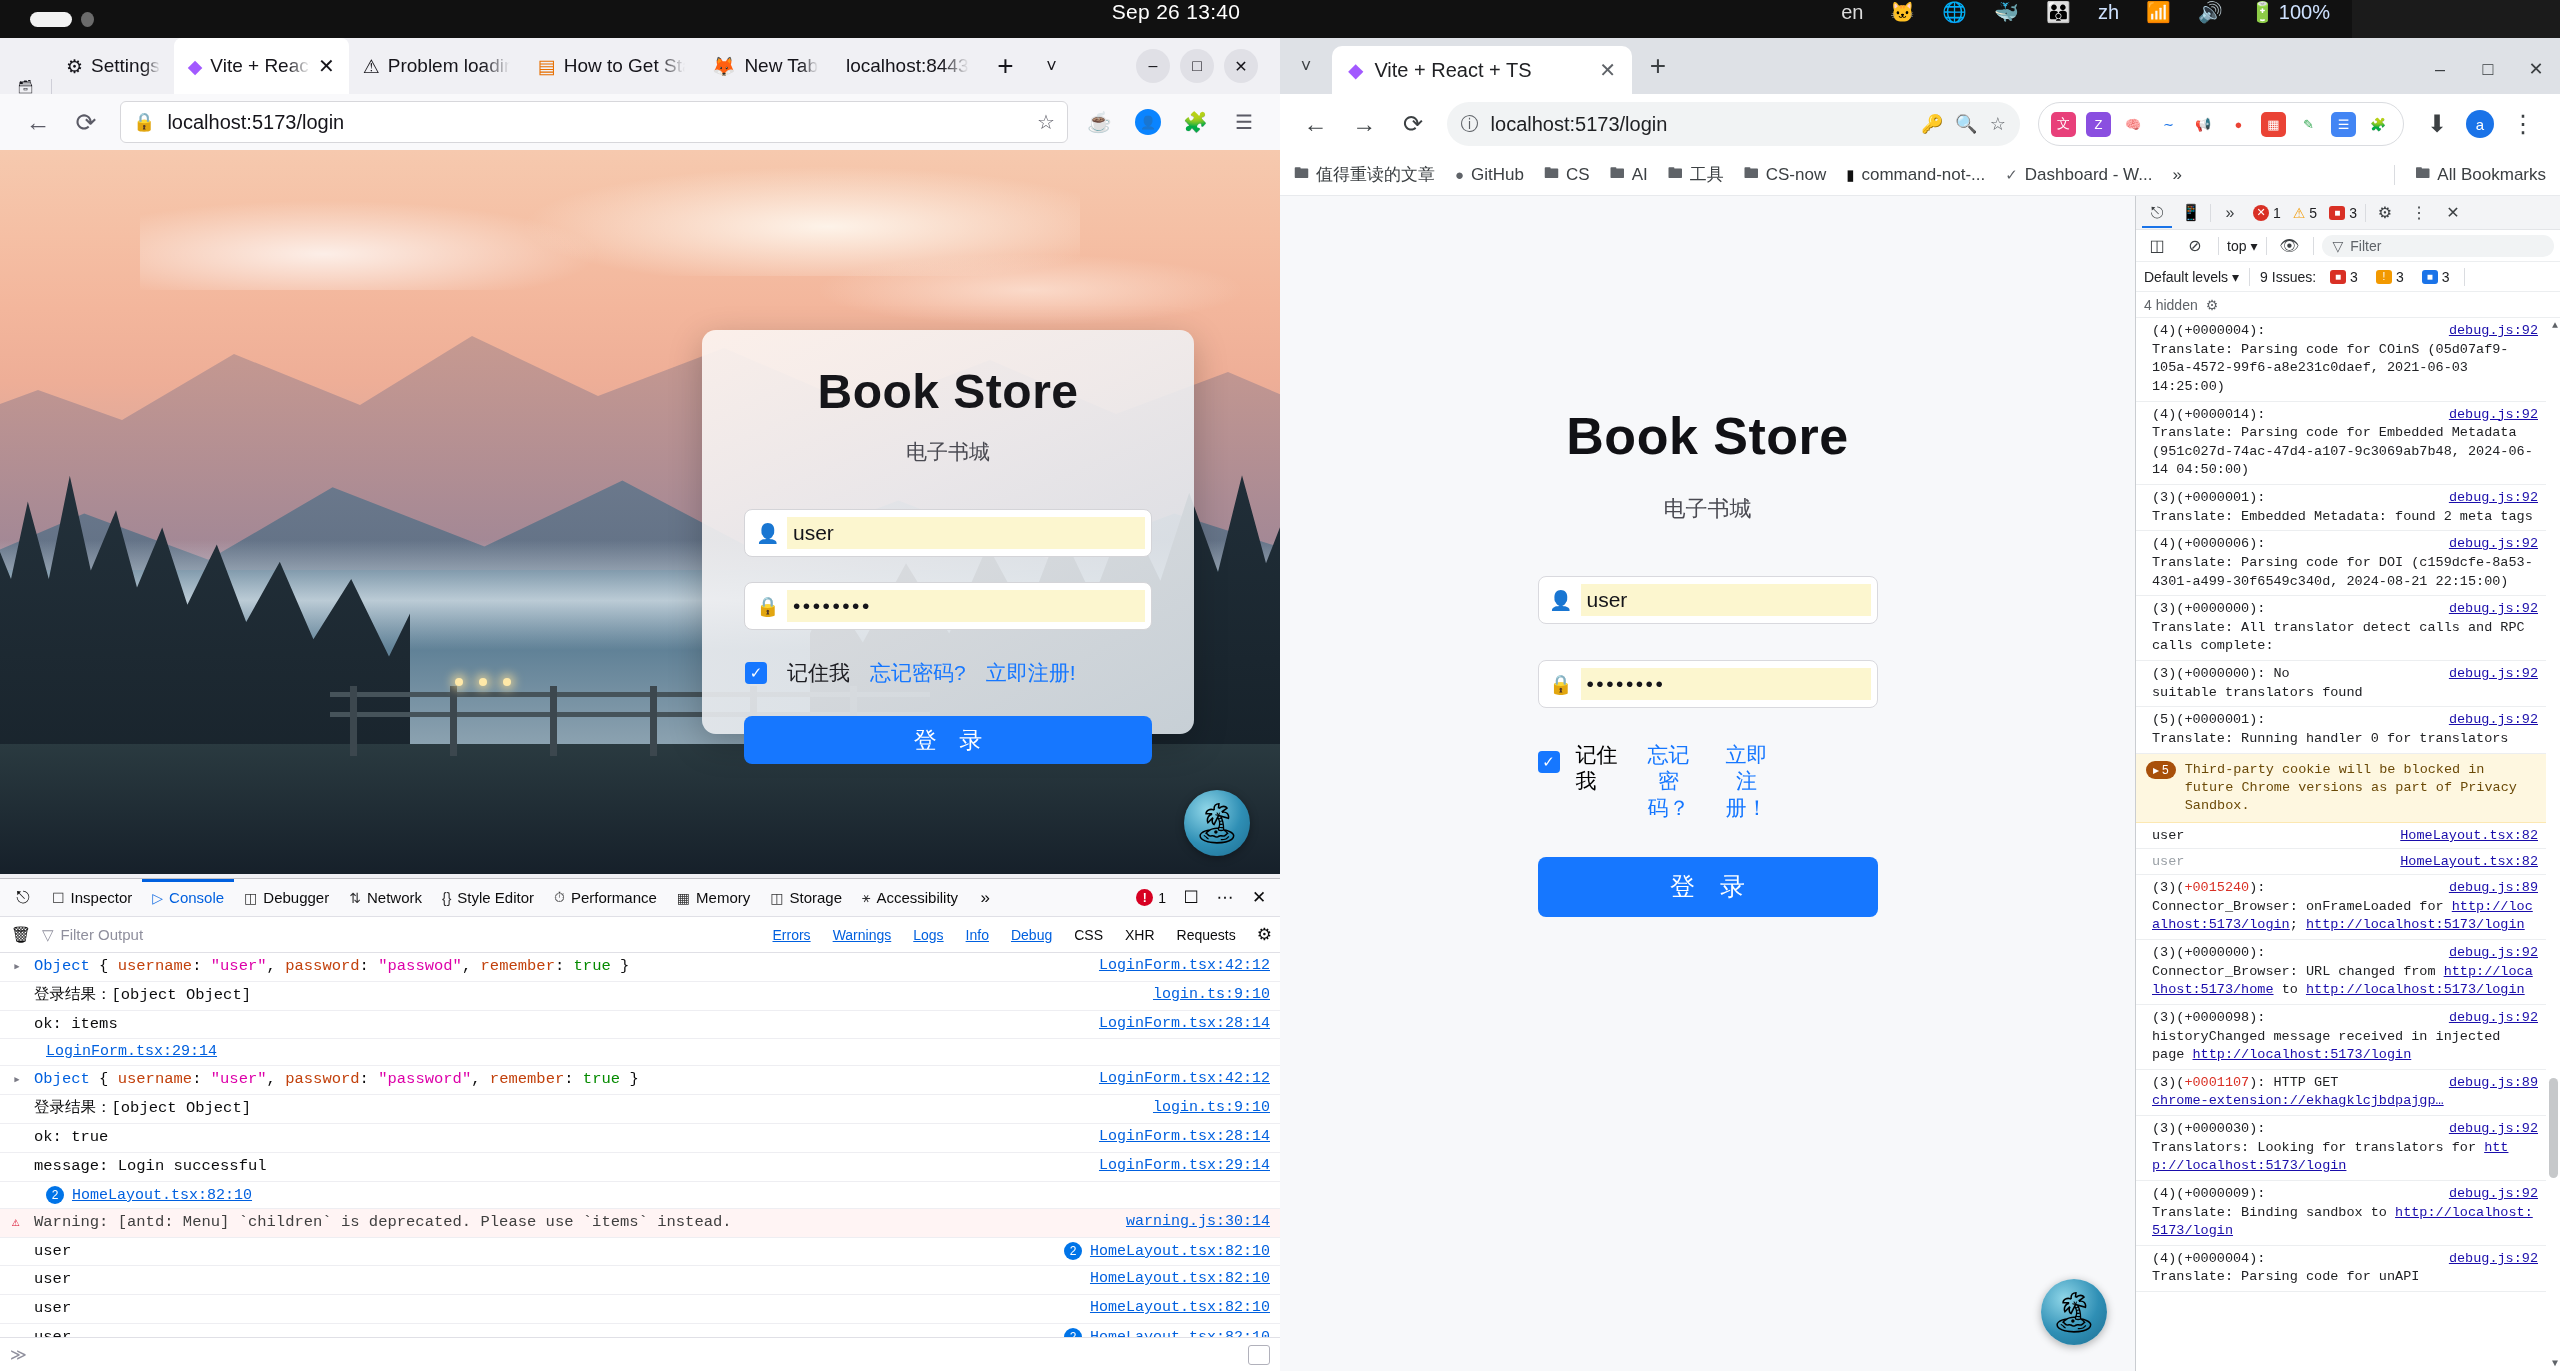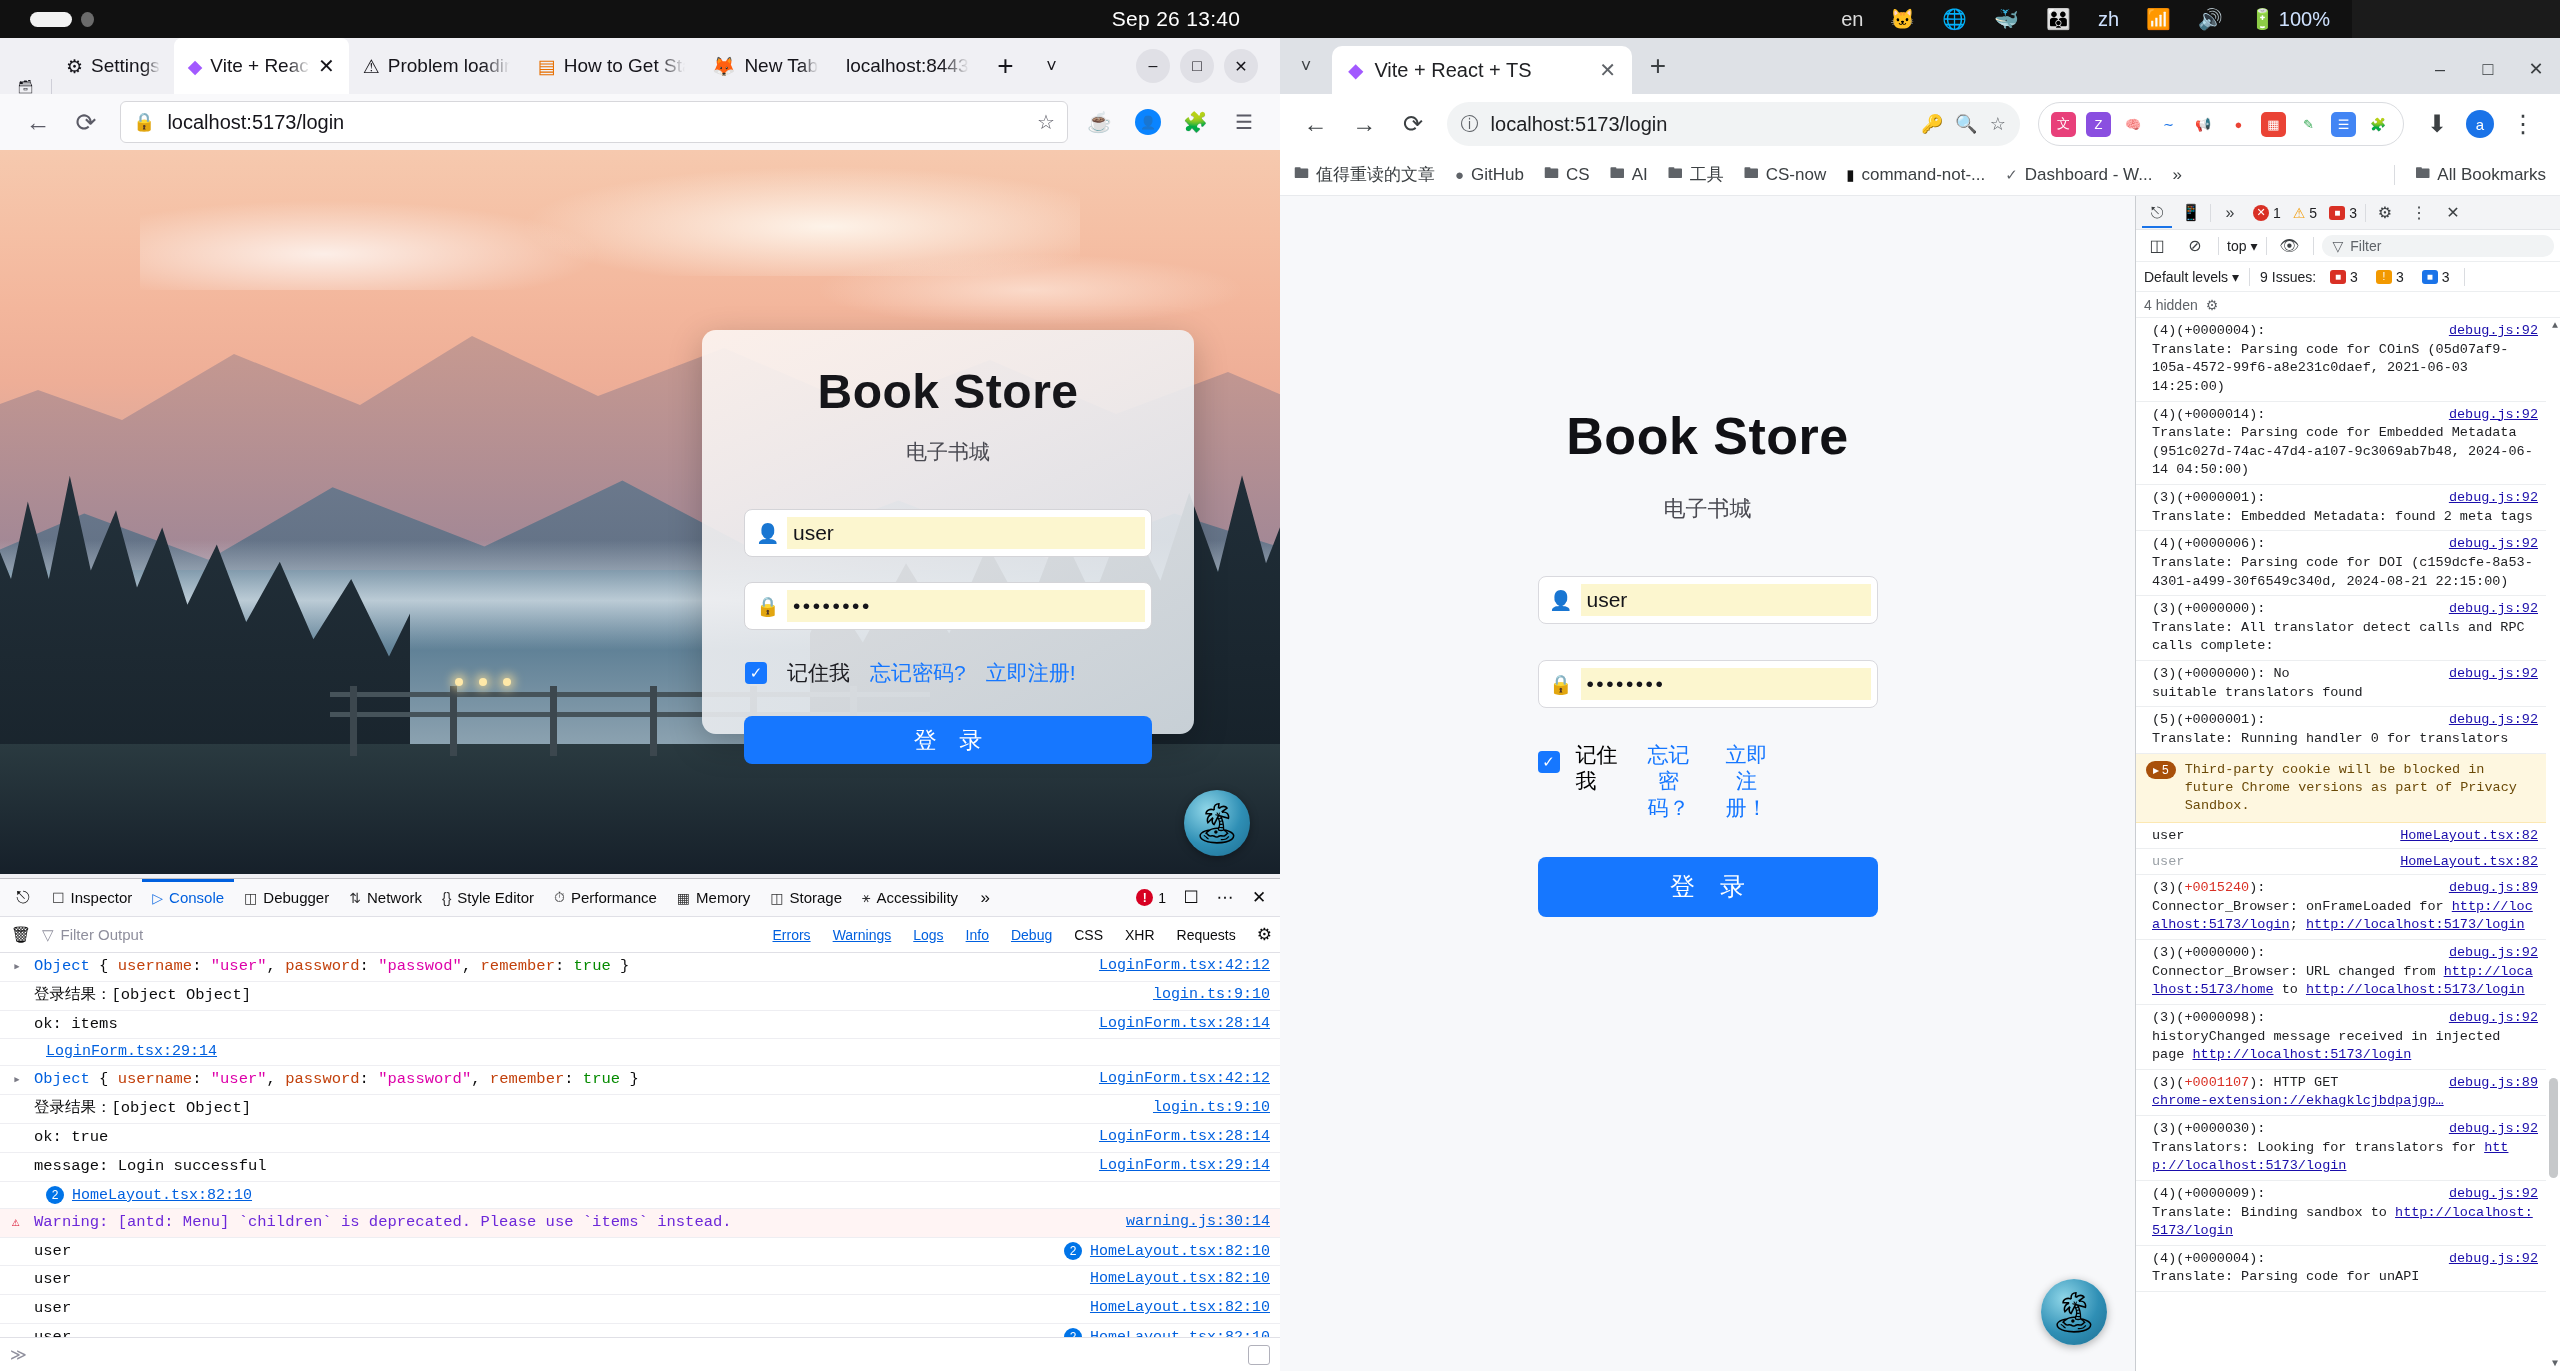--- a/index.html
+++ b/index.html
@@ -8,21 +8,21 @@
     font-family: "Liberation Sans", sans-serif;
     background: #000;
     font-size: 13px;
     -webkit-font-smoothing: antialiased;
   }
   .screen { position: relative; width: 2560px; height: 1371px; background: #1b1b1b; }
 
   
   .sysbar {
     position: absolute; top: 0; left: 0; width: 2352px; height: 38px;
-    background: #111111; display: flex; align-items: center;
+    background: #111111; display: flex; 
     color: #ffffff; font-size: 21px;
   }
   .sys-left { display: flex; align-items: center; gap: 9px; padding-left: 30px; }
   .pill { width: 42px; height: 15px; background: #f2f2f2; border-radius: 9px; }
   .dot-g { width: 13px; height: 15px; background: #6b6b6b; border-radius: 50%; }
   .sys-center { position: absolute; left: 50%; transform: translateX(-50%);
     font-size: 21px; color: #fff; letter-spacing: .3px; white-space: nowrap; }
   .sys-right { position: absolute; right: 22px; display: flex; align-items: center; gap: 27px; }
   .sys-right .txt { font-size: 20px; color: #ddd; }
   .sys-right .txt.zh { color: #cfe2ff; }
@@ -191,21 +191,21 @@
   .lvl { font-size: 14px; padding: 2px 7px; border-radius: 3px; color: #0060df; text-decoration: underline; }
   .lvl.plain { color:#0c0c0d; text-decoration:none; }
   .gear { font-size: 17px; color:#0c0c0d; margin-left: 6px; }
 
   .devlog { flex: 1; overflow: hidden; font-family: "Liberation Mono", monospace; font-size: 15.5px; }
   .lrow { display:flex; align-items:flex-start; border-bottom:1px solid #eeeef2; min-height: 27px; padding: 4px 10px 4px 0; }
   .lrow .lgut { width: 34px; flex:none; text-align:center; color:#7a7a85; font-size: 13px; padding-top:1px; }
   .lrow .lmsg { flex:1; color:#0c0c0d; white-space: pre-wrap; line-height: 1.28; }
   .lrow .lsrc { flex:none; color:#0060df; text-decoration: underline; padding-left: 12px; font-size: 15px; }
   .lrow.warn { background: #fff4f4; }
-  .lrow.warn .lmsg { color: #6d28d9; }
+  .lrow.warn .lmsg { color: #404040; }
   .lrow.warn .lsrc { color: #0060df; }
   .lrow .cnt { display:inline-flex; align-items:center; justify-content:center; min-width:18px; height:18px;
      border-radius:9px; background:#0074e8; color:#fff; font-size:12px; padding: 0 5px; margin-right: 8px;
      font-family:"Liberation Sans",sans-serif; }
   .obj-k { color:#c2410c; }
   .obj-s { color:#dd00a9; }
   .obj-b { color:#058b00; }
   .obj-n { color:#0060df; }
   .errdot { color:#d70022; margin-right: 2px; }
   .devprompt { height: 34px; border-top:1px solid #e0e0e6; display:flex; align-items:center; padding: 0 10px;

